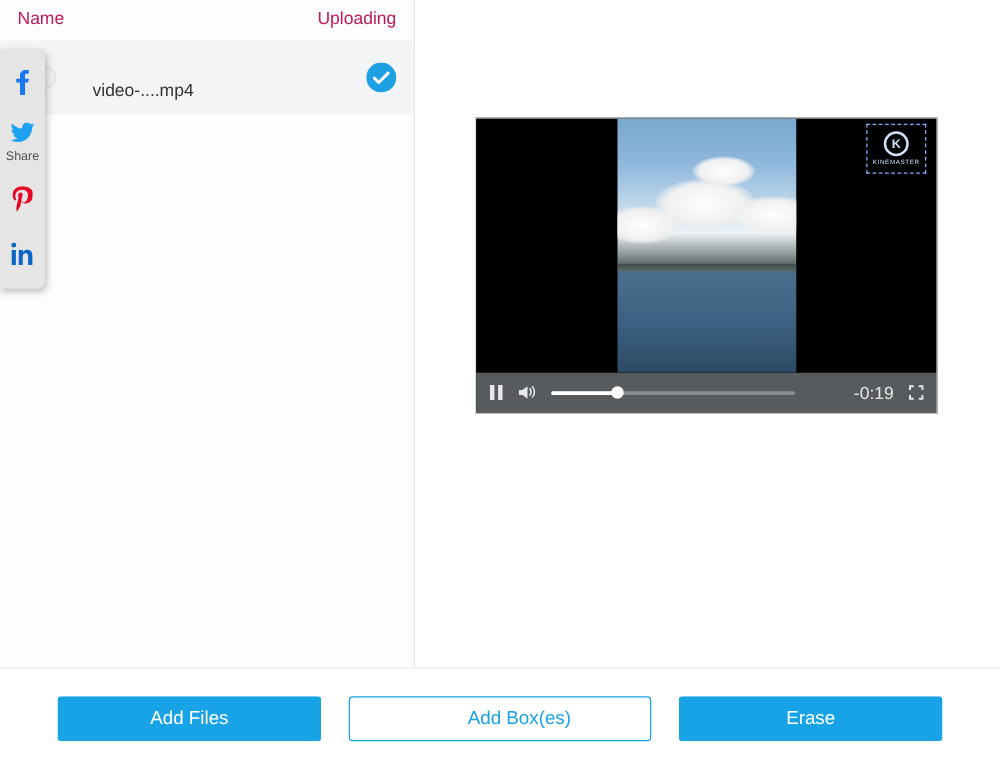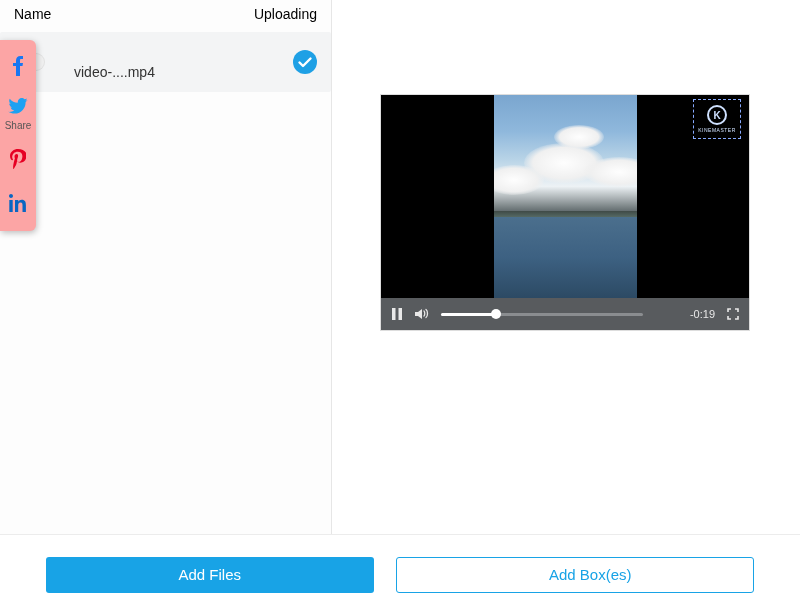--- a/index.html
+++ b/index.html
@@ -27,21 +27,21 @@
     flex: 1;
     background: #fff;
     height: 100%;
     position: relative;
   }
   .list-header {
     display: flex;
     justify-content: space-between;
     padding: 6px 14px 10px 14px;
     font-size: 14px;
-    color: #000000;
+    color: #be185d;
     align-items: center;
   }
   .file-row {
     display: flex;
     align-items: center;
     justify-content: space-between;
     padding: 12px 14px;
     background: #f3f4f5;
     font-size: 14px;
     color: #333;
@@ -51,21 +51,21 @@
     padding-left: 60px;
     margin-top: 20px;
   }
   .check-icon svg { display: block; }
   
   .social-bar {
     position: absolute;
     left: 0;
     top: 40px;
     width: 36px;
-    background: #fca5a5;
+    background: #e5e5e5;
     border-radius: 0 6px 6px 0;
     box-shadow: 1px 2px 6px rgba(0,0,0,0.25);
     padding: 4px 0 6px 0;
     z-index: 10;
     display: flex;
     flex-direction: column;
     align-items: center;
   }
   .social-item {
     width: 100%;
@@ -149,21 +149,21 @@
     position: absolute; left:0; top:0; height:100%;
     width: 27%;
     background: #fff;
     border-radius: 2px;
   }
   .progress-thumb {
     position: absolute; top: 50%; transform: translate(-50%,-50%);
     left: 27%;
     width: 10px; height: 10px; background: #fff; border-radius: 50%;
   }
-  .time-label { font-size: 11px; color: #e8e8e8; margin-left: 35px; }
+  .time-label { font-size: 14px; color: #e8e8e8; margin-left: 35px; }
   
   .toolbar {
     position: absolute;
     left: 0; right: 0; bottom: 0;
     height: 80px;
     border-top: 1px solid #ececec;
     background: #fff;
     display: flex;
     align-items: center;
     padding: 0 46px;
@@ -285,13 +285,14 @@
             </svg>
         </span>
       </div>
     </div>
   </div>
 </div>
 
 <div class="toolbar">
   <div class="btn btn-primary">Add Files</div>
   <div class="btn btn-outline">Add Box(es)</div>
+  <div class="btn btn-primary">Erase</div>
 </div>
 
 </body></html>

